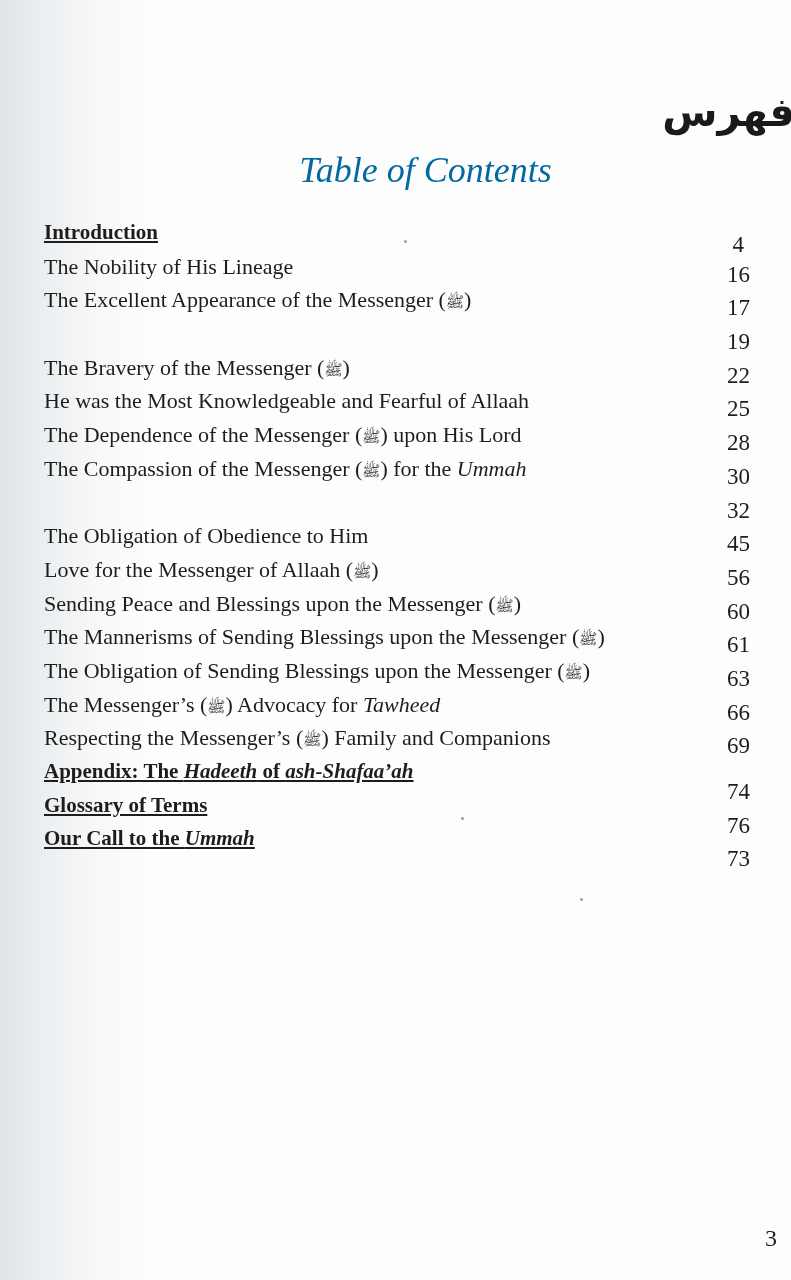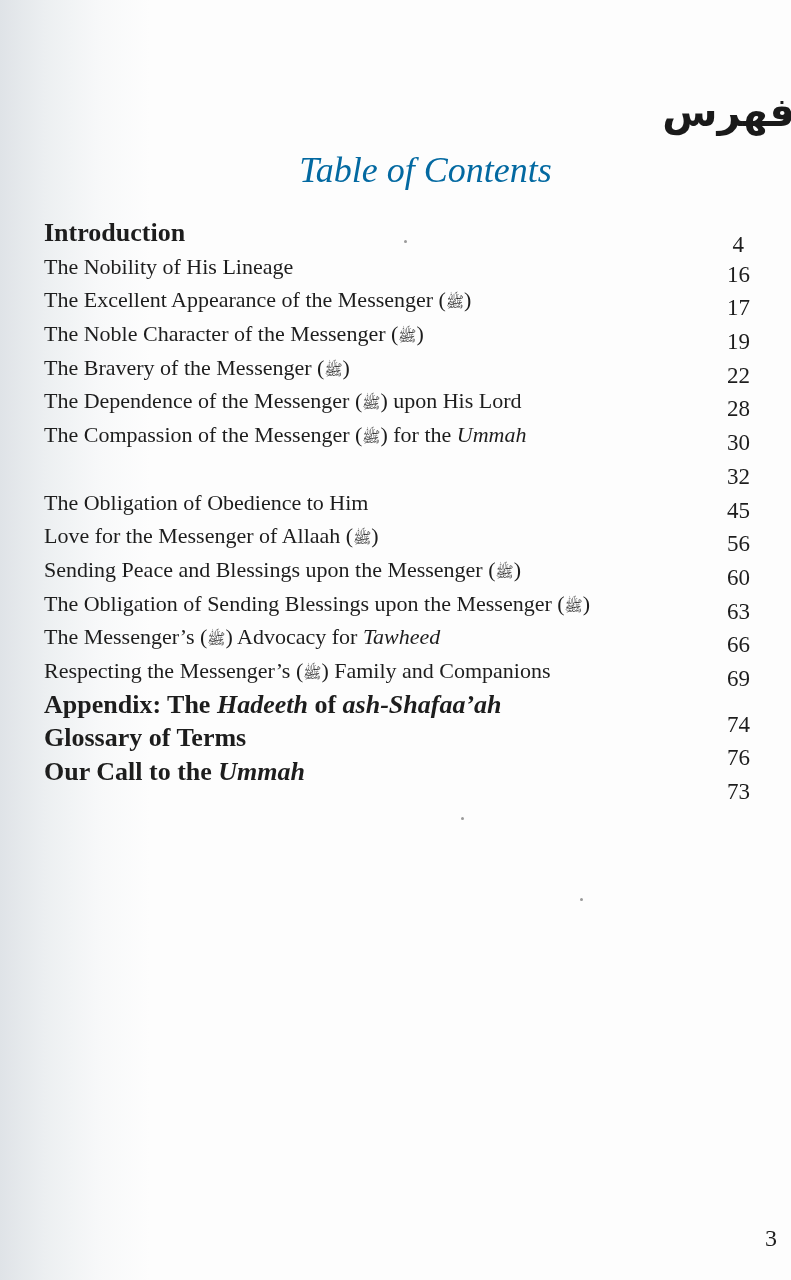--- a/index.html
+++ b/index.html
@@ -74,21 +74,21 @@
       top: 0;
     }
     .toc-entry .entry-page {
       position: absolute;
       right: 0;
       top: 8px;
       width: 40px;
       text-align: right;
       font-size: 23px;
     }
-    .toc-entry.bold .entry-title { font-weight: bold; font-size: 26px; }
+    .toc-entry.bold .entry-title { font-weight: bold; font-size: 21px; text-decoration: underline; }
     .toc-entry.first .entry-page { top: 12px; right: 6px; }
     .toc-entry.bold.last-group .entry-page { top: 0; margin-top: 20px; }
     .toc-entry .it { font-style: italic; }
     .toc-entry .honorific {
       font-family: "DejaVu Sans", sans-serif;
       font-size: 15px;
       font-weight: normal;
     }
     .folio {
       position: absolute;
@@ -125,29 +125,32 @@
       <span class="entry-title"><span>The Nobility of His Lineage</span></span>
       <span class="entry-page">16</span>
     </li>
 
     <li class="toc-entry">
       <span class="entry-title"><span>The Excellent Appearance of the Messenger (</span><span class="honorific">ﷺ</span><span>)</span></span>
       <span class="entry-page">17</span>
     </li>
 
     <li class="toc-entry">
-      <span class="entry-title"><span>The Noble Character of the Messenger (</span><span class="honorific">ﷺ</span><span>)</span></span>
       <span class="entry-page">19</span>
     </li>
 
     <li class="toc-entry">
       <span class="entry-title"><span>The Bravery of the Messenger (</span><span class="honorific">ﷺ</span><span>)</span></span>
       <span class="entry-page">22</span>
     </li>
 
+    <li class="toc-entry">
+      <span class="entry-title"><span>He was the Most Knowledgeable and Fearful of Allaah</span></span>
+      <span class="entry-page">25</span>
+    </li>
 
     <li class="toc-entry">
       <span class="entry-title"><span>The Dependence of the Messenger (</span><span class="honorific">ﷺ</span><span>) upon His Lord</span></span>
       <span class="entry-page">28</span>
     </li>
 
     <li class="toc-entry">
       <span class="entry-title"><span>The Compassion of the Messenger (</span><span class="honorific">ﷺ</span><span>) for the </span><span class="it">Ummah</span></span>
       <span class="entry-page">30</span>
     </li>
@@ -164,20 +167,24 @@
     <li class="toc-entry">
       <span class="entry-title"><span>Love for the Messenger of Allaah (</span><span class="honorific">ﷺ</span><span>)</span></span>
       <span class="entry-page">56</span>
     </li>
 
     <li class="toc-entry">
       <span class="entry-title"><span>Sending Peace and Blessings upon the Messenger (</span><span class="honorific">ﷺ</span><span>)</span></span>
       <span class="entry-page">60</span>
     </li>
 
+    <li class="toc-entry">
+      <span class="entry-title"><span>The Mannerisms of Sending Blessings upon the Messenger (</span><span class="honorific">ﷺ</span><span>)</span></span>
+      <span class="entry-page">61</span>
+    </li>
 
     <li class="toc-entry">
       <span class="entry-title"><span>The Obligation of Sending Blessings upon the Messenger (</span><span class="honorific">ﷺ</span><span>)</span></span>
       <span class="entry-page">63</span>
     </li>
 
     <li class="toc-entry">
       <span class="entry-title"><span>The Messenger’s (</span><span class="honorific">ﷺ</span><span>) Advocacy for </span><span class="it">Tawheed</span></span>
       <span class="entry-page">66</span>
     </li>

